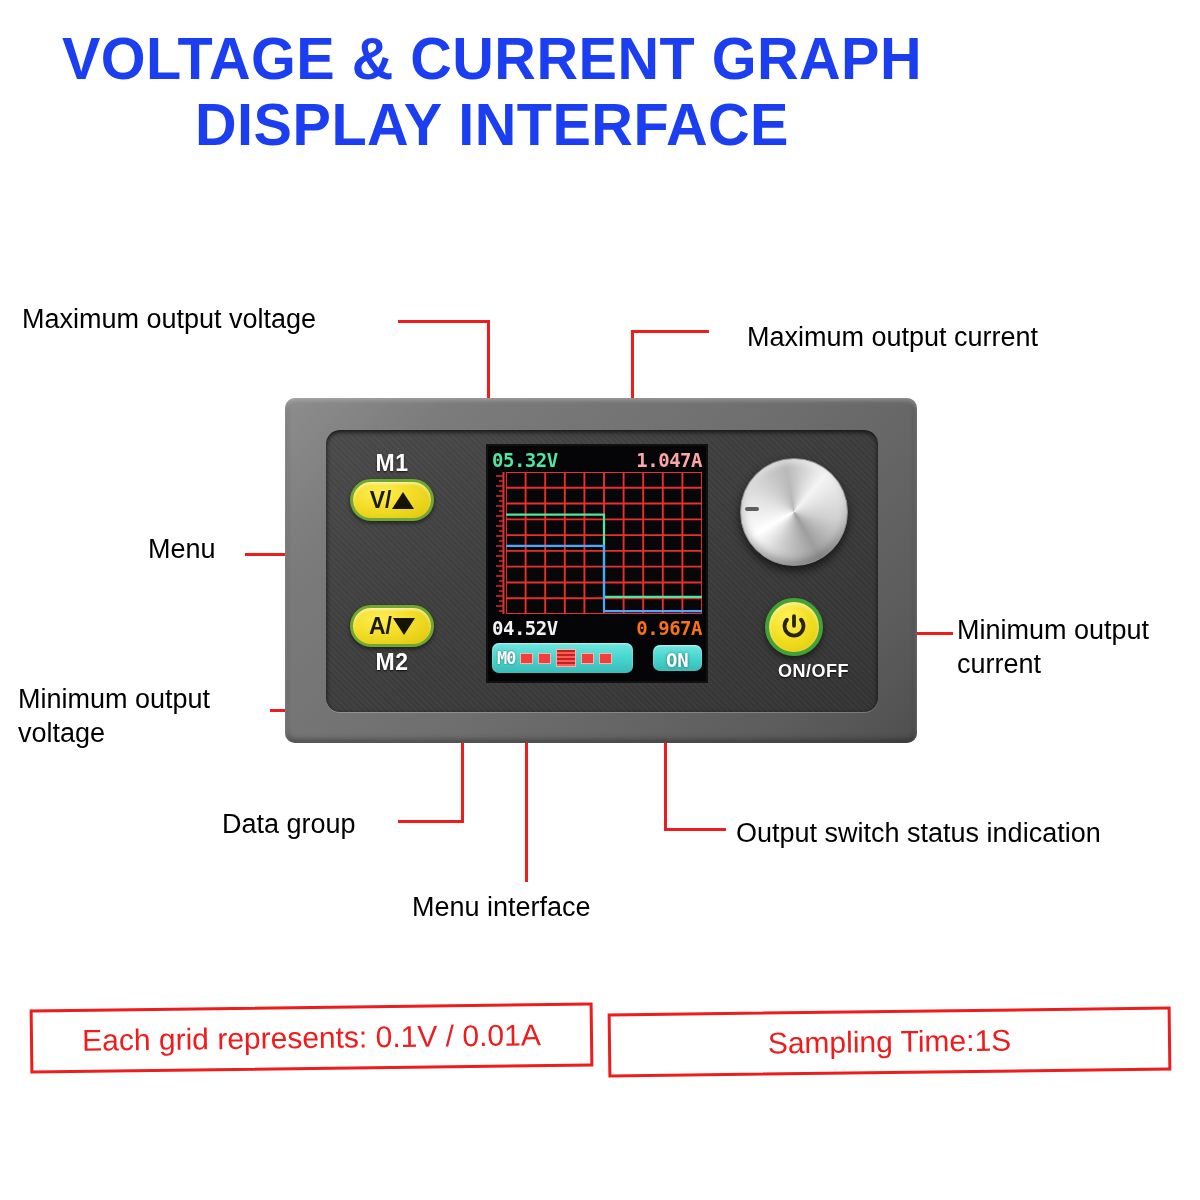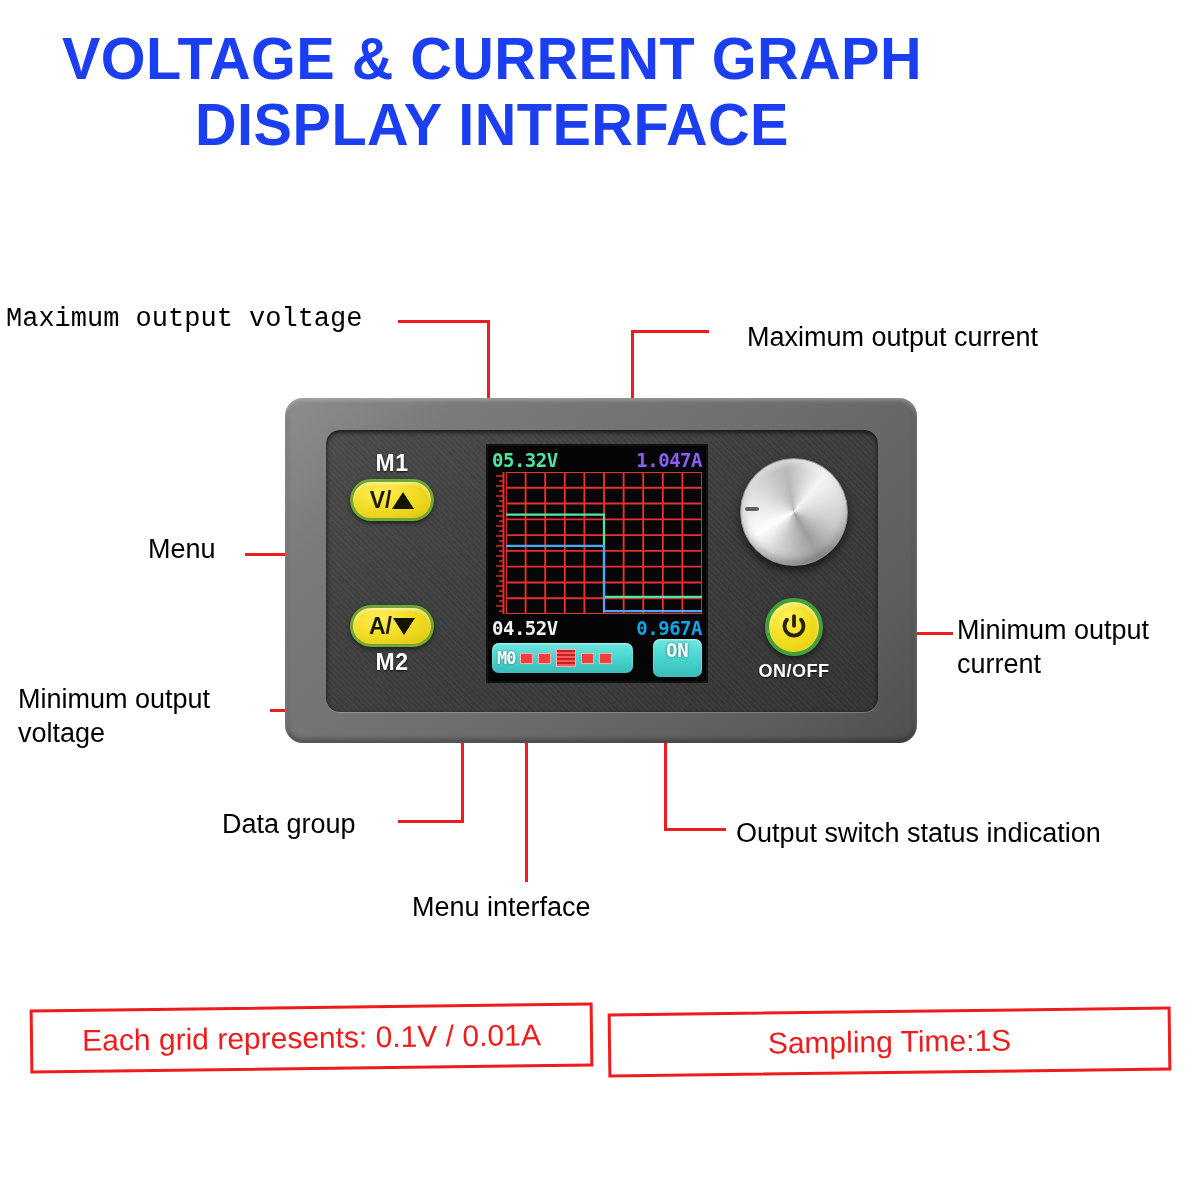--- a/index.html
+++ b/index.html
@@ -51,21 +51,21 @@
     border-radius: 50%;
     background: #ee1c1c;
   }
 
   
   .device {
     position: absolute;
     left: 285px; top: 398px;
     width: 632px; height: 345px;
     background: linear-gradient(135deg,#8d8d8d 0%, #7b7b7b 18%, #6f6f6f 50%, #5c5c5c 85%, #4f4f4f 100%);
-    border-radius: 18px;
+    border-radius: 10px;
     box-shadow: inset 0 2px 4px rgba(255,255,255,0.35),
                 inset 0 -3px 6px rgba(0,0,0,0.4);
   }
   .device-inner {
     position: absolute;
     left: 41px; top: 32px;
     width: 552px; height: 282px;
     background:
       repeating-linear-gradient(45deg, rgba(255,255,255,0.022) 0 2px, rgba(0,0,0,0.03) 2px 4px),
       linear-gradient(150deg,#4b4b4b 0%, #3f3f3f 40%, #343434 100%);
@@ -115,23 +115,23 @@
     position: absolute; left: 0; width: 218px;
     font-family: "DejaVu Sans Mono", monospace;
     font-size: 19px; font-weight: bold;
     letter-spacing: -0.5px;
     display: flex; justify-content: space-between;
     padding: 0 4px;
   }
   .lcd-row.top { top: 3px; }
   .lcd-row.bot { top: 171px; }
   .v-max { color: #4ee6a0; }
-  .a-max { color: #8b5cf6; }
+  .a-max { color: #fca5a5; }
   .v-min { color: #f2f2f2; }
-  .a-min { color: #0ea5e9; }
+  .a-min { color: #f97316; }
 
   
   .graph-wrap {
     position: absolute; left: 4px; top: 26px;
     width: 210px; height: 142px;
   }
   .scale-ruler {
     position: absolute; left: 0; top: 0;
     width: 13px; height: 142px;
   }
@@ -166,24 +166,24 @@
     border: 1px solid #ffb0ae;
   }
   .mini-icon.s { width: 13px; height: 11px; }
   .mini-icon.big {
     width: 20px; height: 18px;
     background:
       repeating-linear-gradient(0deg, #ff5a55 0 2px, #c02420 2px 4px),
       #f0403c;
   }
   .on-chip {
-    width: 52px; height: 38px;
+    width: 52px; height: 26px;
     background: linear-gradient(180deg,#6fe6e0 0%, #49d6d0 48%, #39bcb8 100%);
     border-radius: 7px;
-    display: flex; align-items: flex-start; justify-content: center;
+    display: flex; align-items: flex-end; justify-content: center;
     box-shadow: inset 0 1px 2px rgba(255,255,255,0.55);
   }
   .on-chip span {
     font-family: "DejaVu Sans Mono", monospace;
     font-weight: bold; font-size: 19px; color: #ffffff;
     text-shadow: 0 0 3px rgba(0,0,0,0.5);
   }
 
   
   .knob {
@@ -216,20 +216,21 @@
     background: radial-gradient(circle at 38% 32%, #fff35c 0%, #f2de20 48%, #ddc50b 100%);
     border: 4px solid #44a13a;
     display: flex; align-items: center; justify-content: center;
     box-shadow: 0 3px 6px rgba(0,0,0,0.55), inset 0 2px 4px rgba(255,255,255,0.6);
   }
   .onoff-label {
     margin-top: 5px;
     color: #fff; font-weight: bold; font-size: 18px;
     letter-spacing: 0.5px;
     text-shadow: 0 1px 2px rgba(0,0,0,0.85);
+    margin-left: 20px;
   }
 
   
   .foot-box {
     position: absolute;
     border: 3px solid #ee1c1c;
     display: flex; align-items: center; justify-content: center;
   }
   .foot-box span {
     color: #ee1c1c;
@@ -242,21 +243,21 @@
 </head>
 <body>
 
 <div id="root">
 
   <div class="title-block">
     <div class="title-line l1">VOLTAGE &amp; CURRENT GRAPH</div>
     <div class="title-line l2">DISPLAY INTERFACE</div>
   </div>
 
-  <div class="callout" style="left:6px; top:302px;font-family:Liberation Mono, monospace;">Maximum output voltage</div>
+  <div class="callout" style="left:22px; top:302px;">Maximum output voltage</div>
 
   <div class="callout" style="left:747px; top:320px;">Maximum output current</div>
 
   <div class="callout" style="left:148px; top:532px;">Menu</div>
 
   <div class="callout" style="left:18px; top:682px;">Minimum output
 voltage</div>
 
   <div class="callout" style="left:957px; top:613px;">Minimum output
 current</div>

